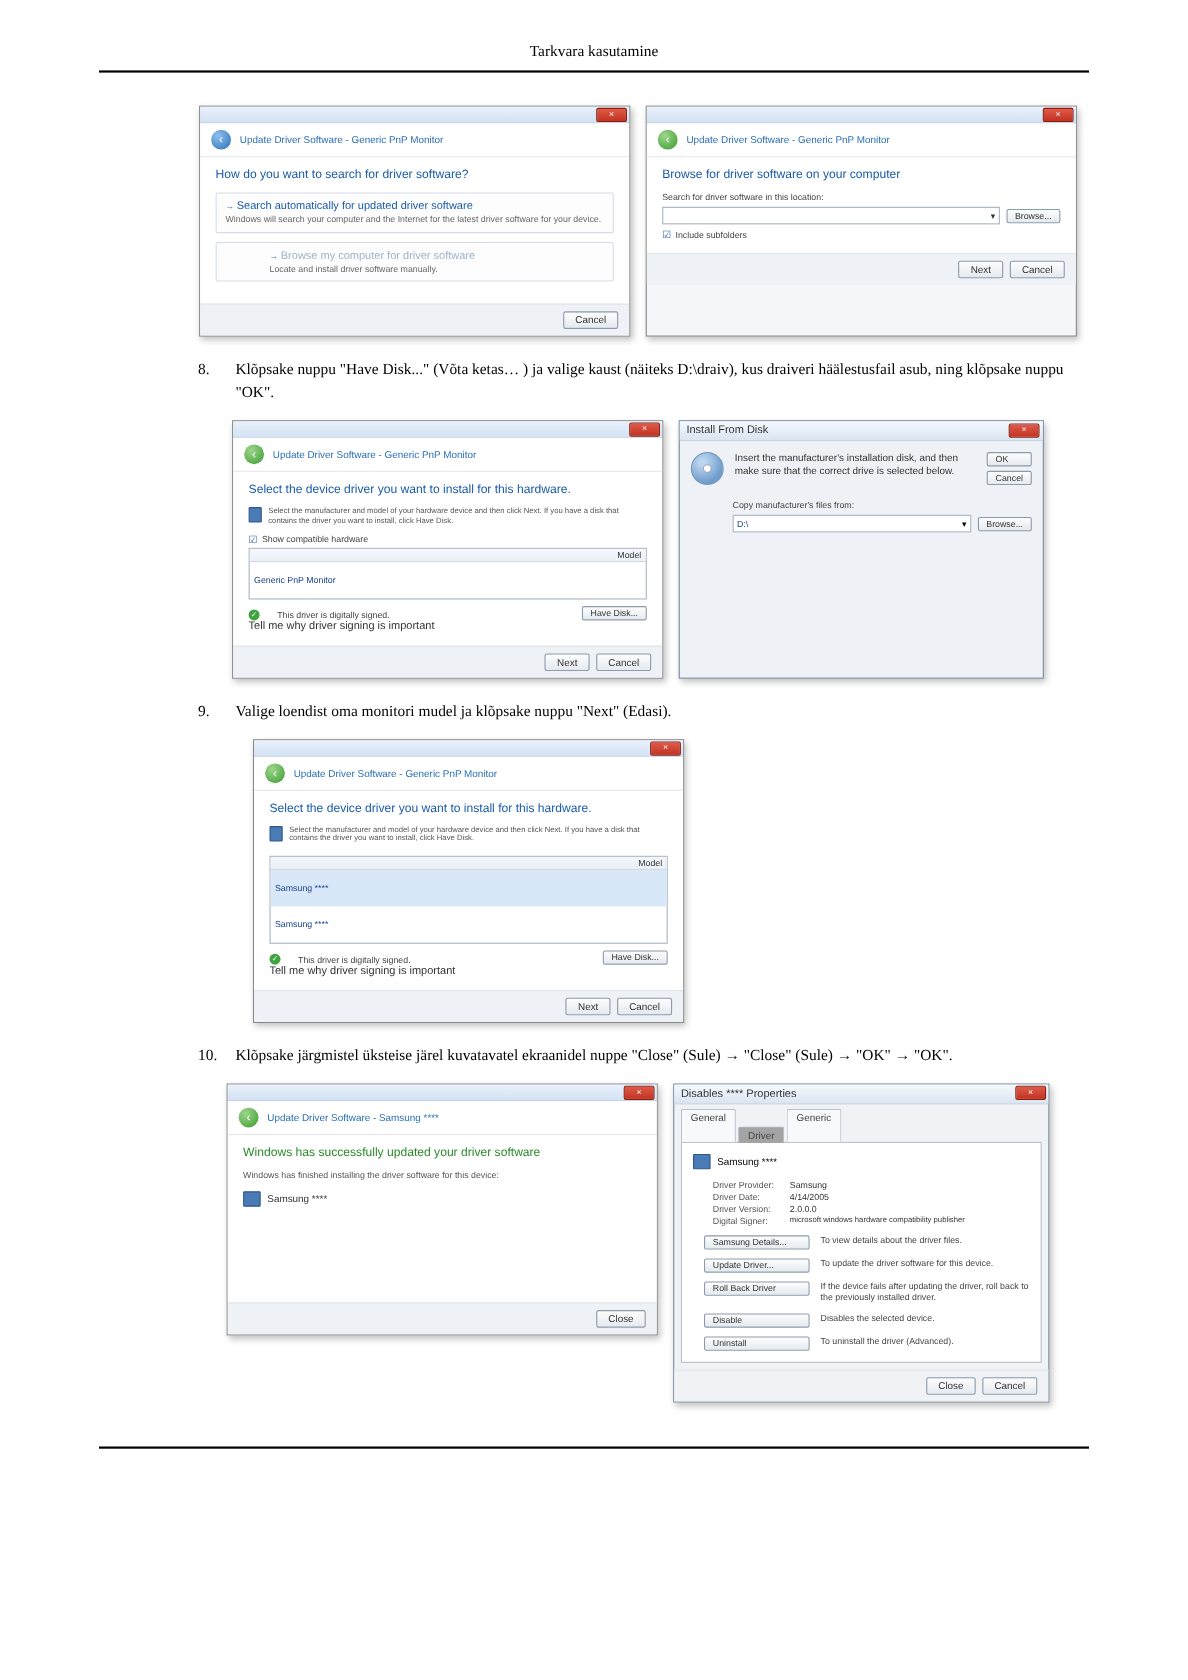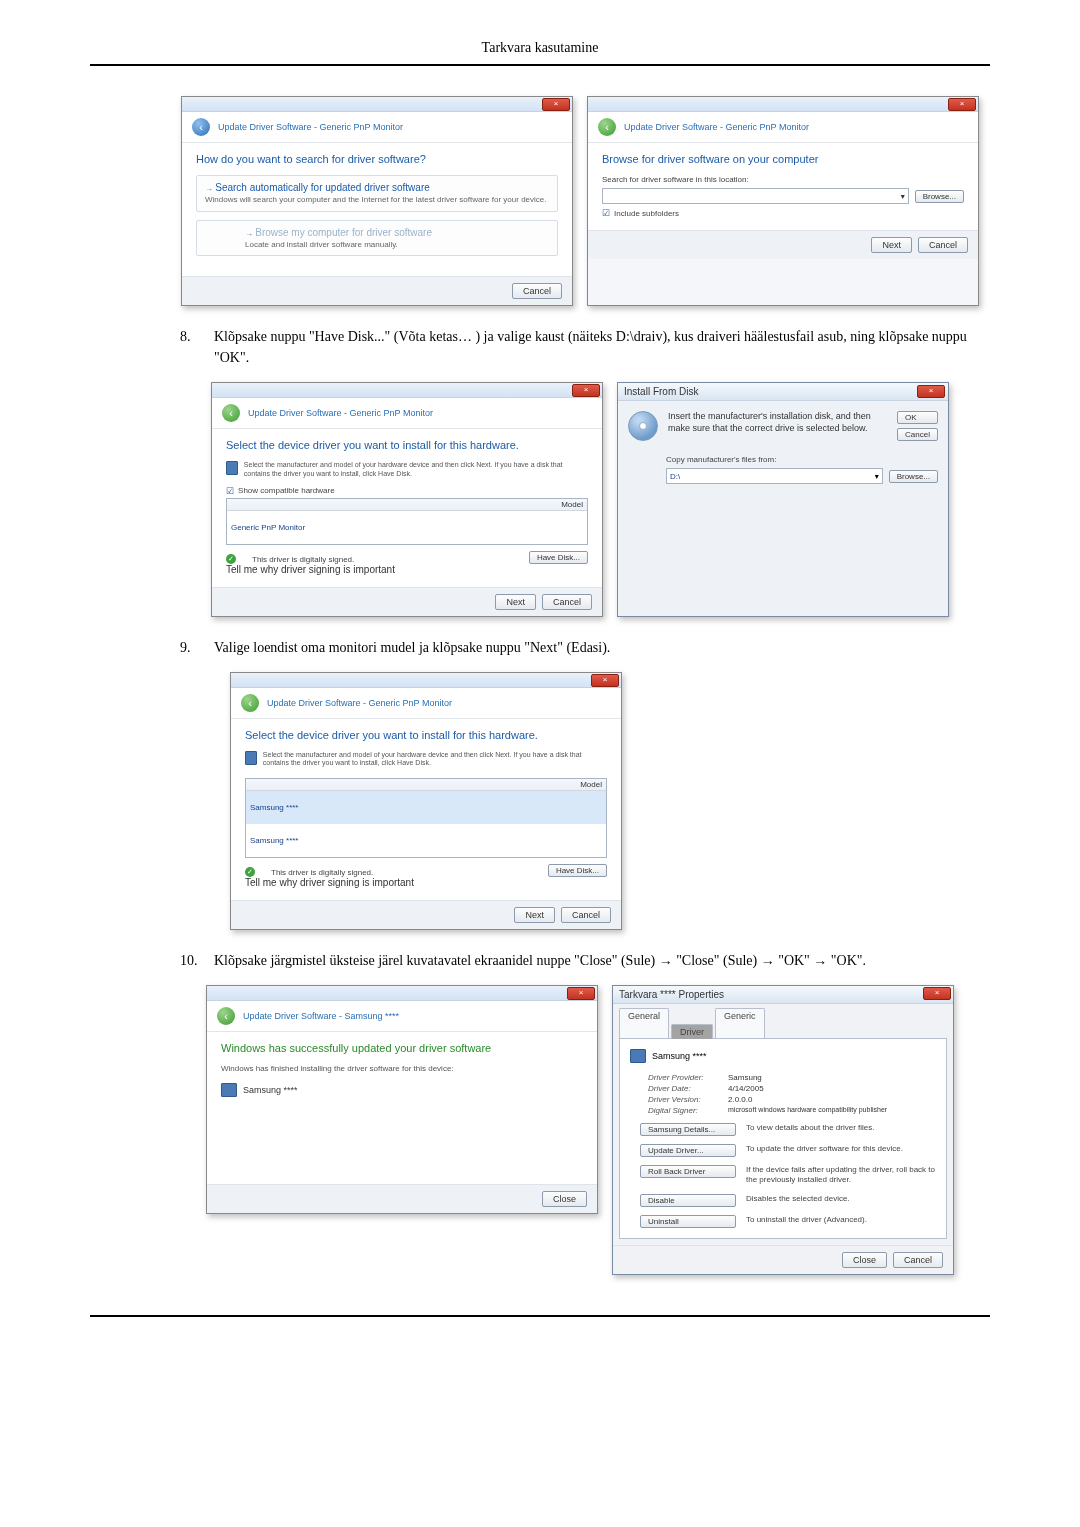--- a/index.html
+++ b/index.html
@@ -315,21 +315,21 @@
   display: flex;
   align-items: center;
   gap: 6px;
   margin-bottom: 10px;
 }
 .props .kv {
   display: flex;
   font-size: 8px;
   margin: 2px 0 2px 18px;
 }
-.props .kv .k { width: 80px; color: #555; font-style: italic; }
+.props .kv .k { width: 70px; color: #555; }
 .props .kv .v { color: #333; }
 .props .act {
   display: flex;
   gap: 10px;
   margin: 8px 0 0 10px;
   font-size: 8px;
   align-items: flex-start;
 }
 .props .act .bt { width: 80px; }
 .props .act .desc { flex: 1; color: #444; line-height: 1.3; }
@@ -533,21 +533,21 @@
           <span class="monicon"></span>
           <span style="font-size:9px;color:#333;">Samsung ****</span>
         </div>
       </div>
       <div class="footer">
         <span class="btn">Close</span>
       </div>
     </div>
 
     <div class="props">
-      <div class="tbar"><span>Tarkvara **** Properties</span><div class="redx">×</div></div>
+      <div class="tbar"><span>Disables **** Properties</span><div class="redx">×</div></div>
       <div class="tabs">
         <div class="tab">General</div>
         <div class="tab active">Driver</div>
         <div class="tab">Generic</div>
       </div>
       <div class="panel">
         <div class="devname">
           <span class="monicon"></span>
           <span style="font-size:9px;">Samsung ****</span>
         </div>

